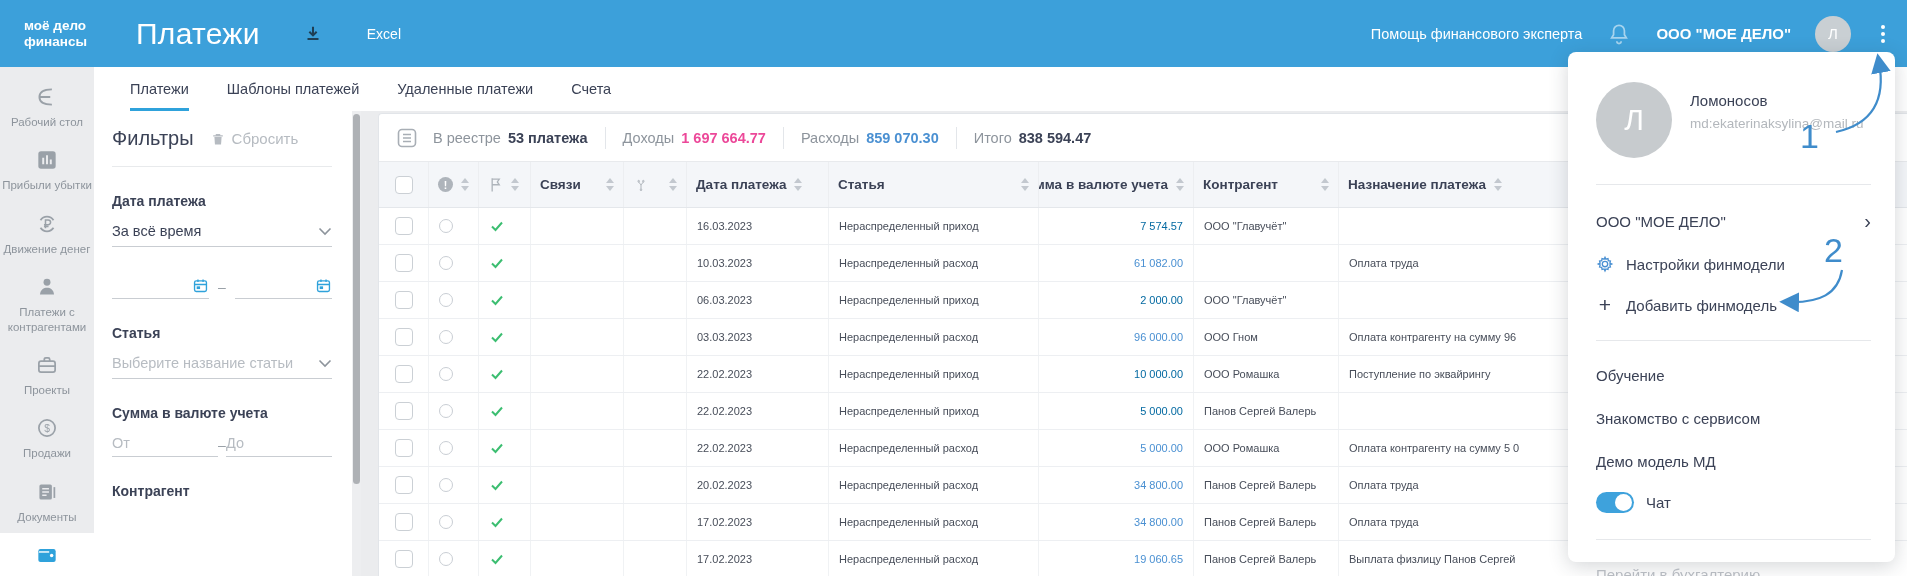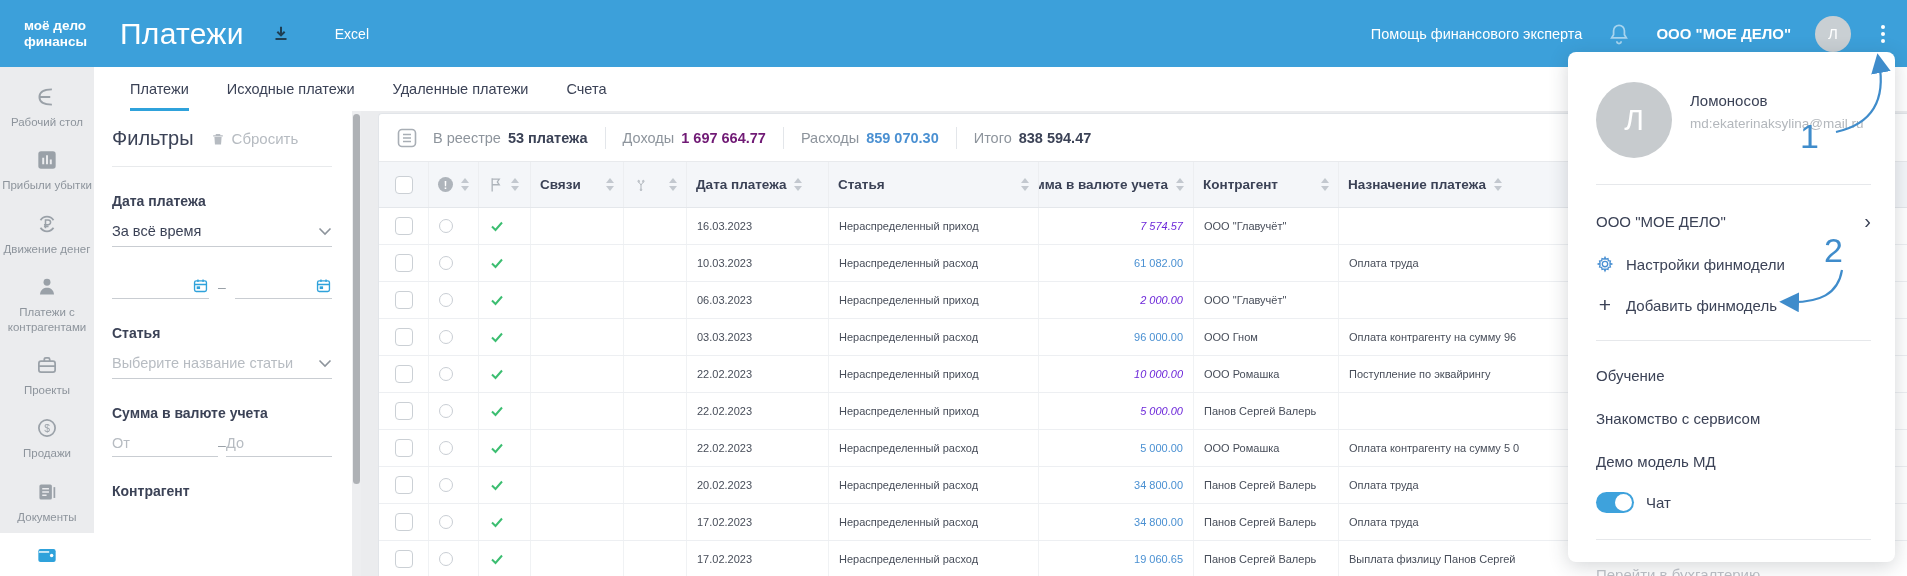--- a/index.html
+++ b/index.html
@@ -1,21 +1,21 @@
 <!DOCTYPE html>
 <html><head>
 <meta charset="utf-8">
 <style>
   * { margin:0; padding:0; box-sizing:border-box; }
   html,body { width:1907px; height:576px; overflow:hidden; }
   body { position:relative; background:#EBECEE; font-family:"Liberation Sans",sans-serif; color:#3B4256; }
   svg { display:block; }
 
   
-  .header { position:absolute; left:0; top:0; right:0; height:67px; background:#3CA0DA; display:flex; align-items:center; color:#fff; z-index:5; }
+  .header { position:absolute; left:0; top:0; right:0; height:67px; background:#3CA0DA; display:flex; align-items:center; color:#fff; z-index:5;gap:16px; }
   .logo { margin-left:24px; width:72px; font-size:13.5px; font-weight:700; line-height:1.18; }
   .page-title { margin-left:24px; font-size:30px; font-weight:400; letter-spacing:.3px; }
   .excel-btn { display:flex; align-items:center; gap:7px; margin-left:26px; cursor:pointer; }
   .excel-btn span { font-size:14px; color:#fff;padding-left:36px; }
   .header-right { margin-left:auto; display:flex; align-items:center; gap:24px; margin-right:16px; }
   .help-link { font-size:14.5px; cursor:pointer; }
   .company-name { font-size:15px; font-weight:700; }
   .avatar-sm { width:36px; height:36px; border-radius:50%; background:#C9CFD3; color:#fff; font-size:15px; display:flex; align-items:center; justify-content:center; }
   .kebab { display:flex; flex-direction:column; gap:3px; padding:4px 6px; cursor:pointer; }
   .kebab i { width:4px; height:4px; border-radius:50%; background:#fff; }
@@ -49,42 +49,42 @@
 
   
   .fscroll { position:absolute; left:352px; top:111px; width:9px; bottom:0; background:#EDEEF0; }
   .fscroll .thumb { position:absolute; left:1px; top:3px; width:7px; height:370px; background:#AEB1B5; border-radius:4px; }
 
   
   .card { position:absolute; left:378px; top:113px; right:0; bottom:0; background:#fff; border-top:1px solid #E2E5E9; border-left:1px solid #E2E5E9; border-radius:4px 0 0 0; display:flex; flex-direction:column; overflow:hidden; }
   .summary { height:48px; flex:none; display:flex; align-items:center; padding:4px 16px; border-bottom:1px solid #E8EAED; }
   .s-item { display:flex; gap:7px; font-size:14.5px; color:#8D949C; white-space:nowrap; }
   .s-item b { color:#3B4256; }
-  .s-item .inc { color:#701a75; font-weight:700; }
+  .s-item .inc { color:#ec4899; font-weight:700; }
   .s-item .exp { color:#4A90D2; font-weight:700; }
   .s-div { width:1px; height:22px; background:#E3E6EA; margin:0 17px; }
   .reg-icon { margin-right:14px; }
 
   .thead { height:46px; flex:none; background:#F4F6F9; border-bottom:1px solid #E4E7EB; display:flex; font-weight:700; font-size:13.5px; color:#3B4256; }
   .th { display:flex; align-items:center; gap:8px; padding:0 9px; border-right:1px solid #ECEEF1; overflow:hidden; white-space:nowrap; position:relative; }
   .tbody { flex:1; }
   .tr { height:37px; display:flex; border-bottom:1px solid #EDEFF2; font-size:11px; color:#474D59; }
   .td { display:flex; align-items:center; padding:0 10px; border-right:1px solid #F0F2F4; overflow:hidden; white-space:nowrap; }
 
   .c-check { width:50px; justify-content:center; flex:none; }
   .c-alert { width:50px; flex:none; }
   .c-flag  { width:52px; flex:none; }
   .c-links { width:93px; flex:none; }
   .c-fork  { width:63px; flex:none; }
   .c-date  { width:142px; flex:none; }
   .c-cat   { width:210px; flex:none; }
   .c-amt   { width:155px; flex:none; justify-content:flex-end; }
   .c-cp    { width:145px; flex:none; }
   .c-purp  { flex:1; border-right:none; }
-  .c-amt.income { color:#6d28d9;font-style:italic; }
+  .c-amt.income { color:#0369a1; }
   .c-amt.expense { color:#4A90D2; }
 
   .sort { display:inline-flex; flex-direction:column; gap:3px; flex:none; }
   .sort .u { width:0; height:0; border-left:4px solid transparent; border-right:4px solid transparent; border-bottom:5px solid #C3C8CF; }
   .sort .d { width:0; height:0; border-left:4px solid transparent; border-right:4px solid transparent; border-top:5px solid #C3C8CF; }
   .ml-auto { margin-left:auto; }
 
   .cb { width:18px; height:18px; border:1.5px solid #CBD0D5; border-radius:4px; background:#fff; flex:none; cursor:pointer; }
   .radio { width:14px; height:14px; border:1.5px solid #C9CED4; border-radius:50%; flex:none; }
   .alert-ic { width:15px; height:15px; border-radius:50%; background:#AEB4BB; color:#fff; font-size:10.5px; font-weight:700; display:flex; align-items:center; justify-content:center; flex:none; }
@@ -195,21 +195,21 @@
         <circle cx="16.3" cy="12.5" r="1.6" fill="#fff"></circle>
         <path d="M4.5 9.2 h9.5" stroke="#fff" stroke-width="1.3"></path>
       </svg>
     <span>Платежи</span>
   </div>
 
 </div>
 
 <div class="tabsbar">
   <div class="tab active">Платежи</div>
-  <div class="tab">Исходные платежи</div>
+  <div class="tab">Шаблоны платежей</div>
   <div class="tab">Удаленные платежи</div>
   <div class="tab">Счета</div>
 </div>
 
 <div class="filters">
   <div class="f-head">
     <div class="f-title">Фильтры</div>
     <div class="f-reset">
       <svg width="16" height="16" viewBox="0 0 20 20">
           <path d="M4 6 h12 M8 6 V4.4 h4 V6" stroke="#B6BBC1" stroke-width="1.6" fill="none"></path>

